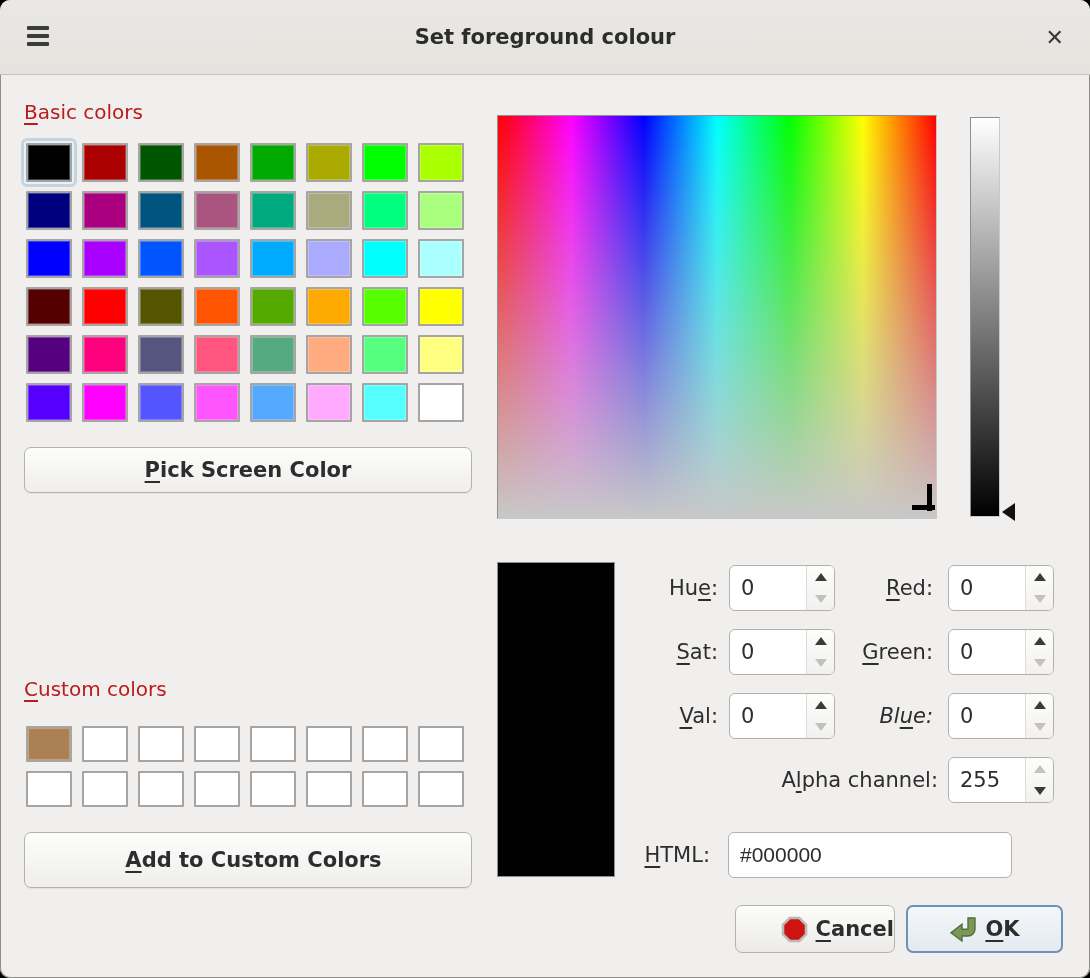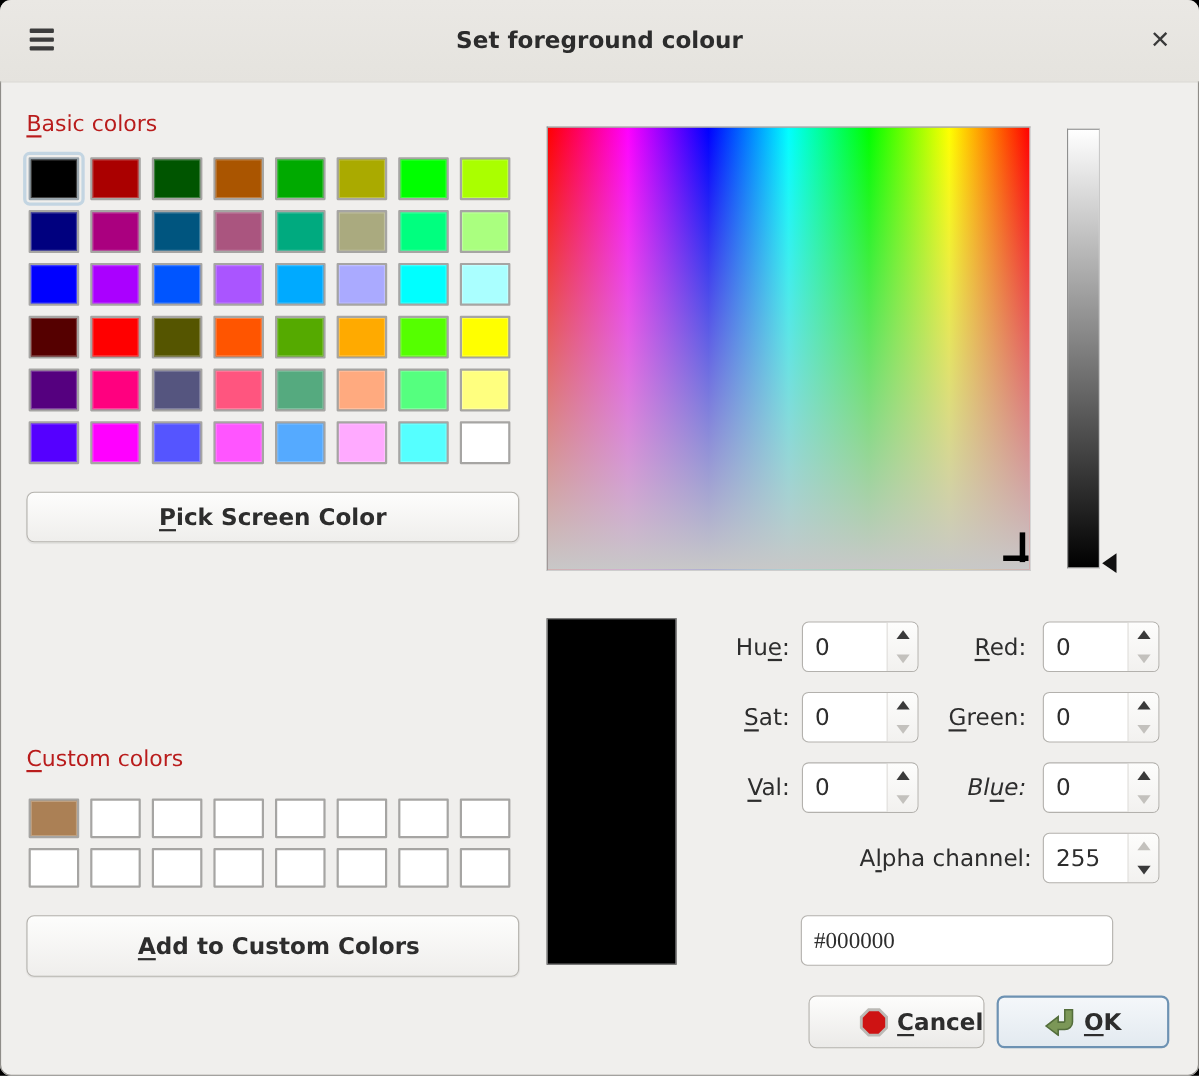--- a/index.html
+++ b/index.html
@@ -60,21 +60,21 @@
   .spin-up,.spin-down { flex:1; display:flex; align-items:center; justify-content:center; cursor:pointer; }
   .tri-up { width:0; height:0; border-left:6px solid transparent; border-right:6px solid transparent;
             border-bottom:8px solid #3a3a3a; }
   .tri-down { width:0; height:0; border-left:6px solid transparent; border-right:6px solid transparent;
               border-top:8px solid #3a3a3a; }
   .dis .tri-up { border-bottom-color:#c3c1bd; }
   .dis .tri-down { border-top-color:#c3c1bd; }
   
   .html-input { position:absolute; left:728px; top:832px; width:284px; height:46px;
                 background:#fff; border:1px solid #b3b1ad; border-radius:6px;
-                font-family:Liberation Serif, serif; font-size:21px; color:#2d2d2d; padding-left:11px; }
+                font-family:Liberation Sans, sans-serif; font-size:21px; color:#2d2d2d; padding-left:11px; }
   
   .dlg-btn { position:absolute; top:905px; height:48px; display:flex; align-items:center;
              justify-content:center; gap:8px; background:linear-gradient(#fdfdfc,#ebeae8);
              border:1px solid #b4b2ad; border-radius:7px; font-size:21px; font-weight:700;
              color:#2d2d2d; cursor:pointer; }
   .dlg-btn.default { background:linear-gradient(#f4f7fa,#e3eaf0); border:2px solid #6d92b3; }
 </style>
 </head>
 <body>
 
@@ -265,20 +265,21 @@
     <div class="spin-btns">
       <div class="spin-up dis">
           <i class="tri-up"></i>
         </div>
       <div class="spin-down">
           <i class="tri-down"></i>
         </div>
     </div>
   </div>
 
+  <div class="fld-label" style="left:560px; top:832px; width:150px;"><span></span><span class="mn">H</span><span>TML:</span></div>
   <input class="html-input" value="#000000" style="">
 
   <div class="dlg-btn" style="left:735px; width:160px;justify-content:flex-end;">
     <svg width="27" height="27" viewBox="0 0 27 27">
       <polygon points="8.7,2 18.3,2 25,8.7 25,18.3 18.3,25 8.7,25 2,18.3 2,8.7" fill="#ce1313" stroke="#bbb9b5" stroke-width="2.6"></polygon>
     </svg>
     <span><span></span><span class="mn">C</span><span>ancel</span></span>
   </div>
 
   <div class="dlg-btn default" style="left:906px; width:157px;">

